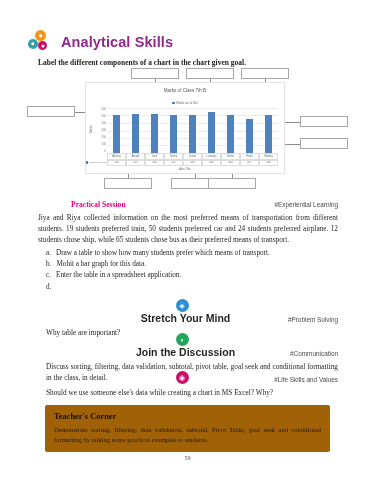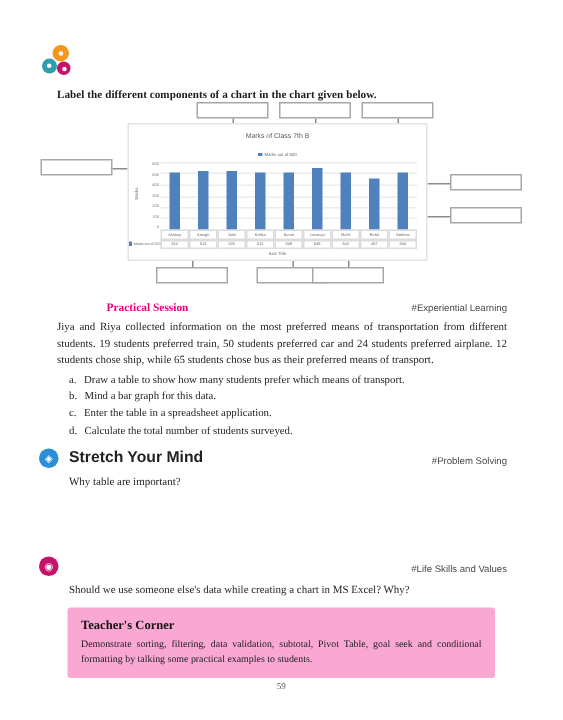--- a/index.html
+++ b/index.html
@@ -289,22 +289,23 @@
   .list .marker { flex: 0 0 auto; }
 
   
   .activity {
     position: absolute;
     left: 26px;
     width: 312px;
   }
   .activity-head {
     display: flex;
-    align-items: flex-start;
+    align-items: center;
     position: relative;
+    flex-direction: column;
   }
   .act-icon {
     width: 13px;
     height: 13px;
     border-radius: 50%;
     flex: 0 0 auto;
     display: flex;
     align-items: center;
     justify-content: center;
     color: #ffffff;
@@ -334,21 +335,21 @@
     margin-left: 20px;
     margin-top: 3px;
   }
 
   
   .teacher-box {
     position: absolute;
     left: 45px;
     top: 405px;
     width: 285px;
-    background: #f9a8d4;
+    background: #a16207;
     border-radius: 2px;
     padding: 7px 9px 8px 9px;
     box-sizing: border-box;
   }
   .teacher-title {
     font-family: "Liberation Serif", serif;
     font-size: 8.4px;
     font-weight: bold;
     color: #111111;
   }
@@ -373,23 +374,24 @@
 <body>
 
 <div class="page">
 
   <div class="header">
     <div class="gear-cluster">
       <span class="gear gear-orange"></span>
       <span class="gear gear-blue"></span>
       <span class="gear gear-pink"></span>
     </div>
-  </div>
-
-  <div class="instruction">Label the different components of a chart in the chart given below.</div>
+    <div class="header-title">Analytical Skills</div>
+  </div>
+
+  <div class="instruction">Label the different components of a chart in the chart given goal.</div>
 
   <div class="chart-zone">
 
     <div class="callout" style="left:131px; top:0px; width:48px; height:11px;"></div>
     <div class="leader leader-v" style="left:155px; top:11px; height:19px;"></div>
 
     <div class="callout" style="left:186px; top:0px; width:48px; height:11px;"></div>
     <div class="leader leader-v" style="left:210px; top:11px; height:30px;"></div>
 
     <div class="callout" style="left:241px; top:0px; width:48px; height:11px;"></div>
@@ -487,42 +489,49 @@
       <span class="hashtag">#Experiential Learning</span>
     </div>
     <div class="body-text">Jiya and Riya collected information on the most preferred means of transportation from different students. 19 students preferred train, 50 students preferred car and 24 students preferred airplane. 12 students chose ship, while 65 students chose bus as their preferred means of transport.</div>
     <ul class="list">
         <li>
           <span class="marker">a.</span>
           <span>Draw a table to show how many students prefer which means of transport.</span>
         </li>
         <li>
           <span class="marker">b.</span>
-          <span>Mind a bar graph for this data.</span>
+          <span>Mohit a bar graph for this data.</span>
         </li>
         <li>
           <span class="marker">c.</span>
           <span>Enter the table in a spreadsheet application.</span>
         </li>
         <li>
           <span class="marker">d.</span>
-          <span>Calculate the total number of students surveyed.</span>
         </li>
       </ul>
   </div>
 
   <div class="activity" style="top:299px;">
     <div class="activity-head">
       <span class="act-icon" style="background: rgb(44, 143, 214);">◈</span>
       <span class="act-title">Stretch Your Mind</span>
       <span class="act-hash">#Problem Solving</span>
     </div>
     <div class="act-body">Why table are important?</div>
   </div>
 
+  <div class="activity" style="top:333px;">
+    <div class="activity-head">
+      <span class="act-icon" style="background: rgb(34, 164, 93);">◗</span>
+      <span class="act-title">Join the Discussion</span>
+      <span class="act-hash">#Communication</span>
+    </div>
+    <div class="act-body">Discuss sorting, filtering, data validation, subtotal, pivot table, goal seek and conditional formatting in the class, in detail.</div>
+  </div>
 
   <div class="activity" style="top:371px;">
     <div class="activity-head">
       <span class="act-icon" style="background: rgb(198, 17, 107);">◉</span>
       <span class="act-hash">#Life Skills and Values</span>
     </div>
     <div class="act-body">Should we use someone else's data while creating a chart in MS Excel? Why?</div>
   </div>
 
   <div class="teacher-box">

